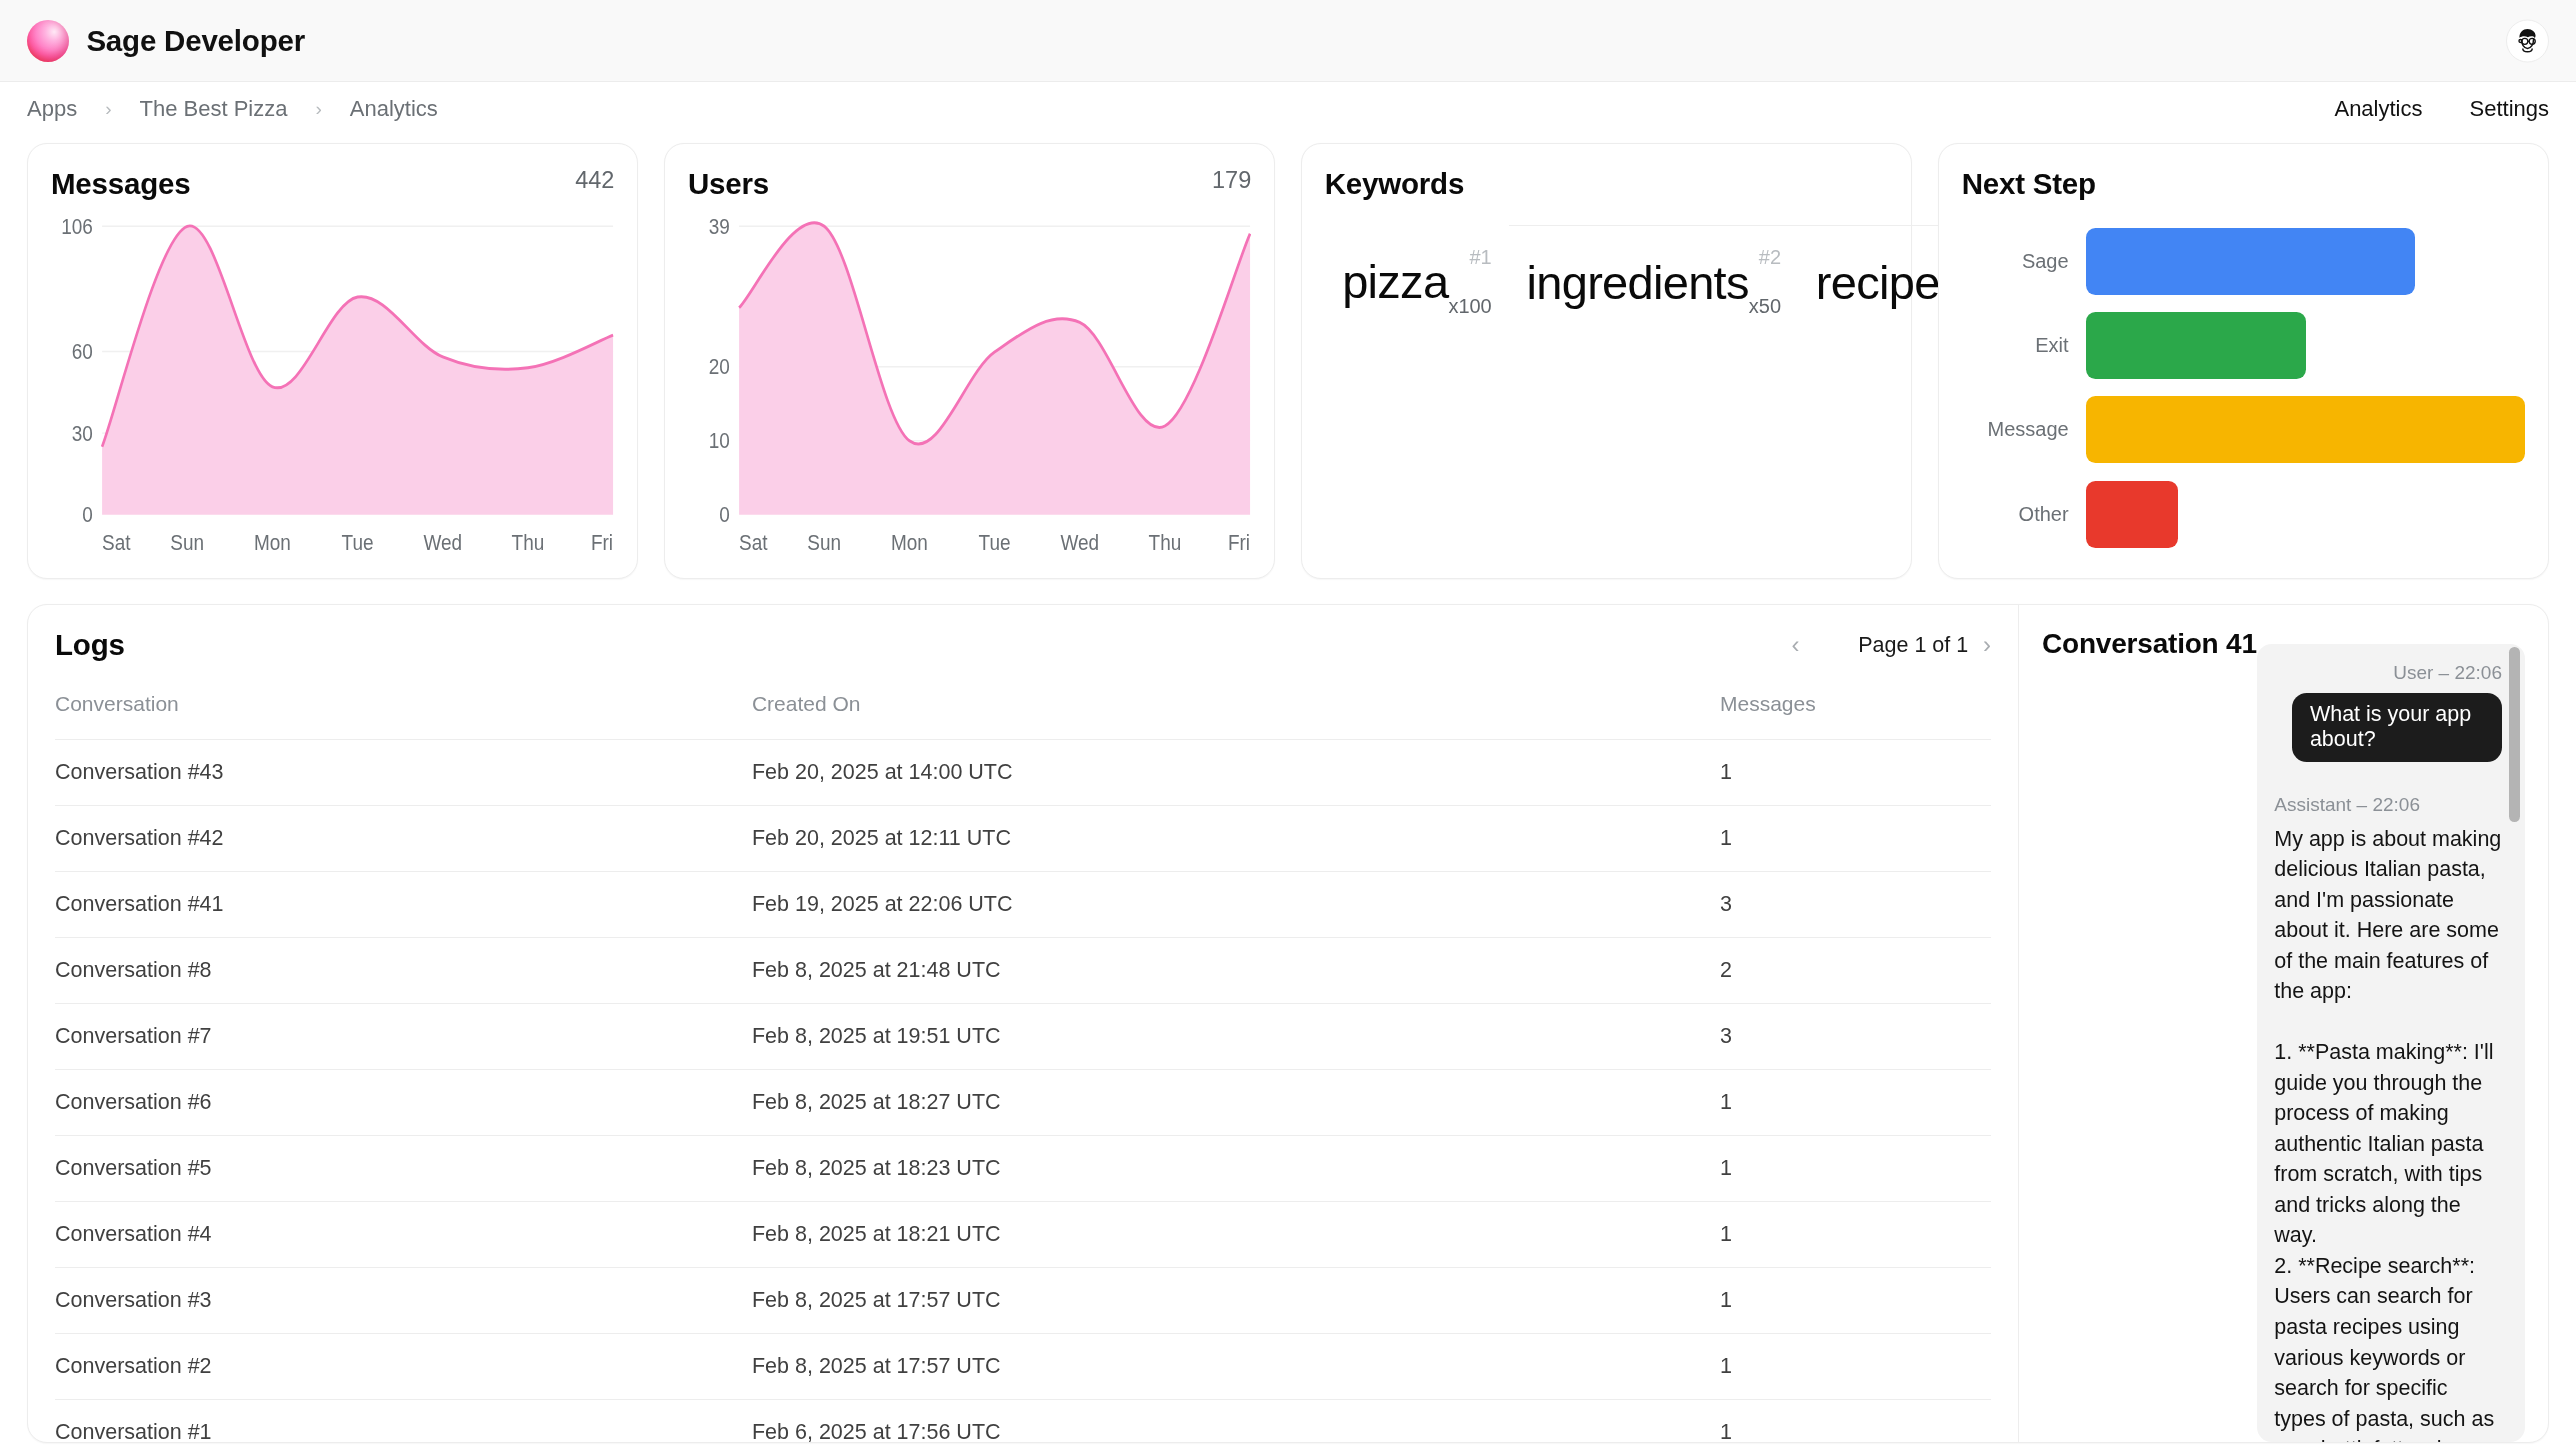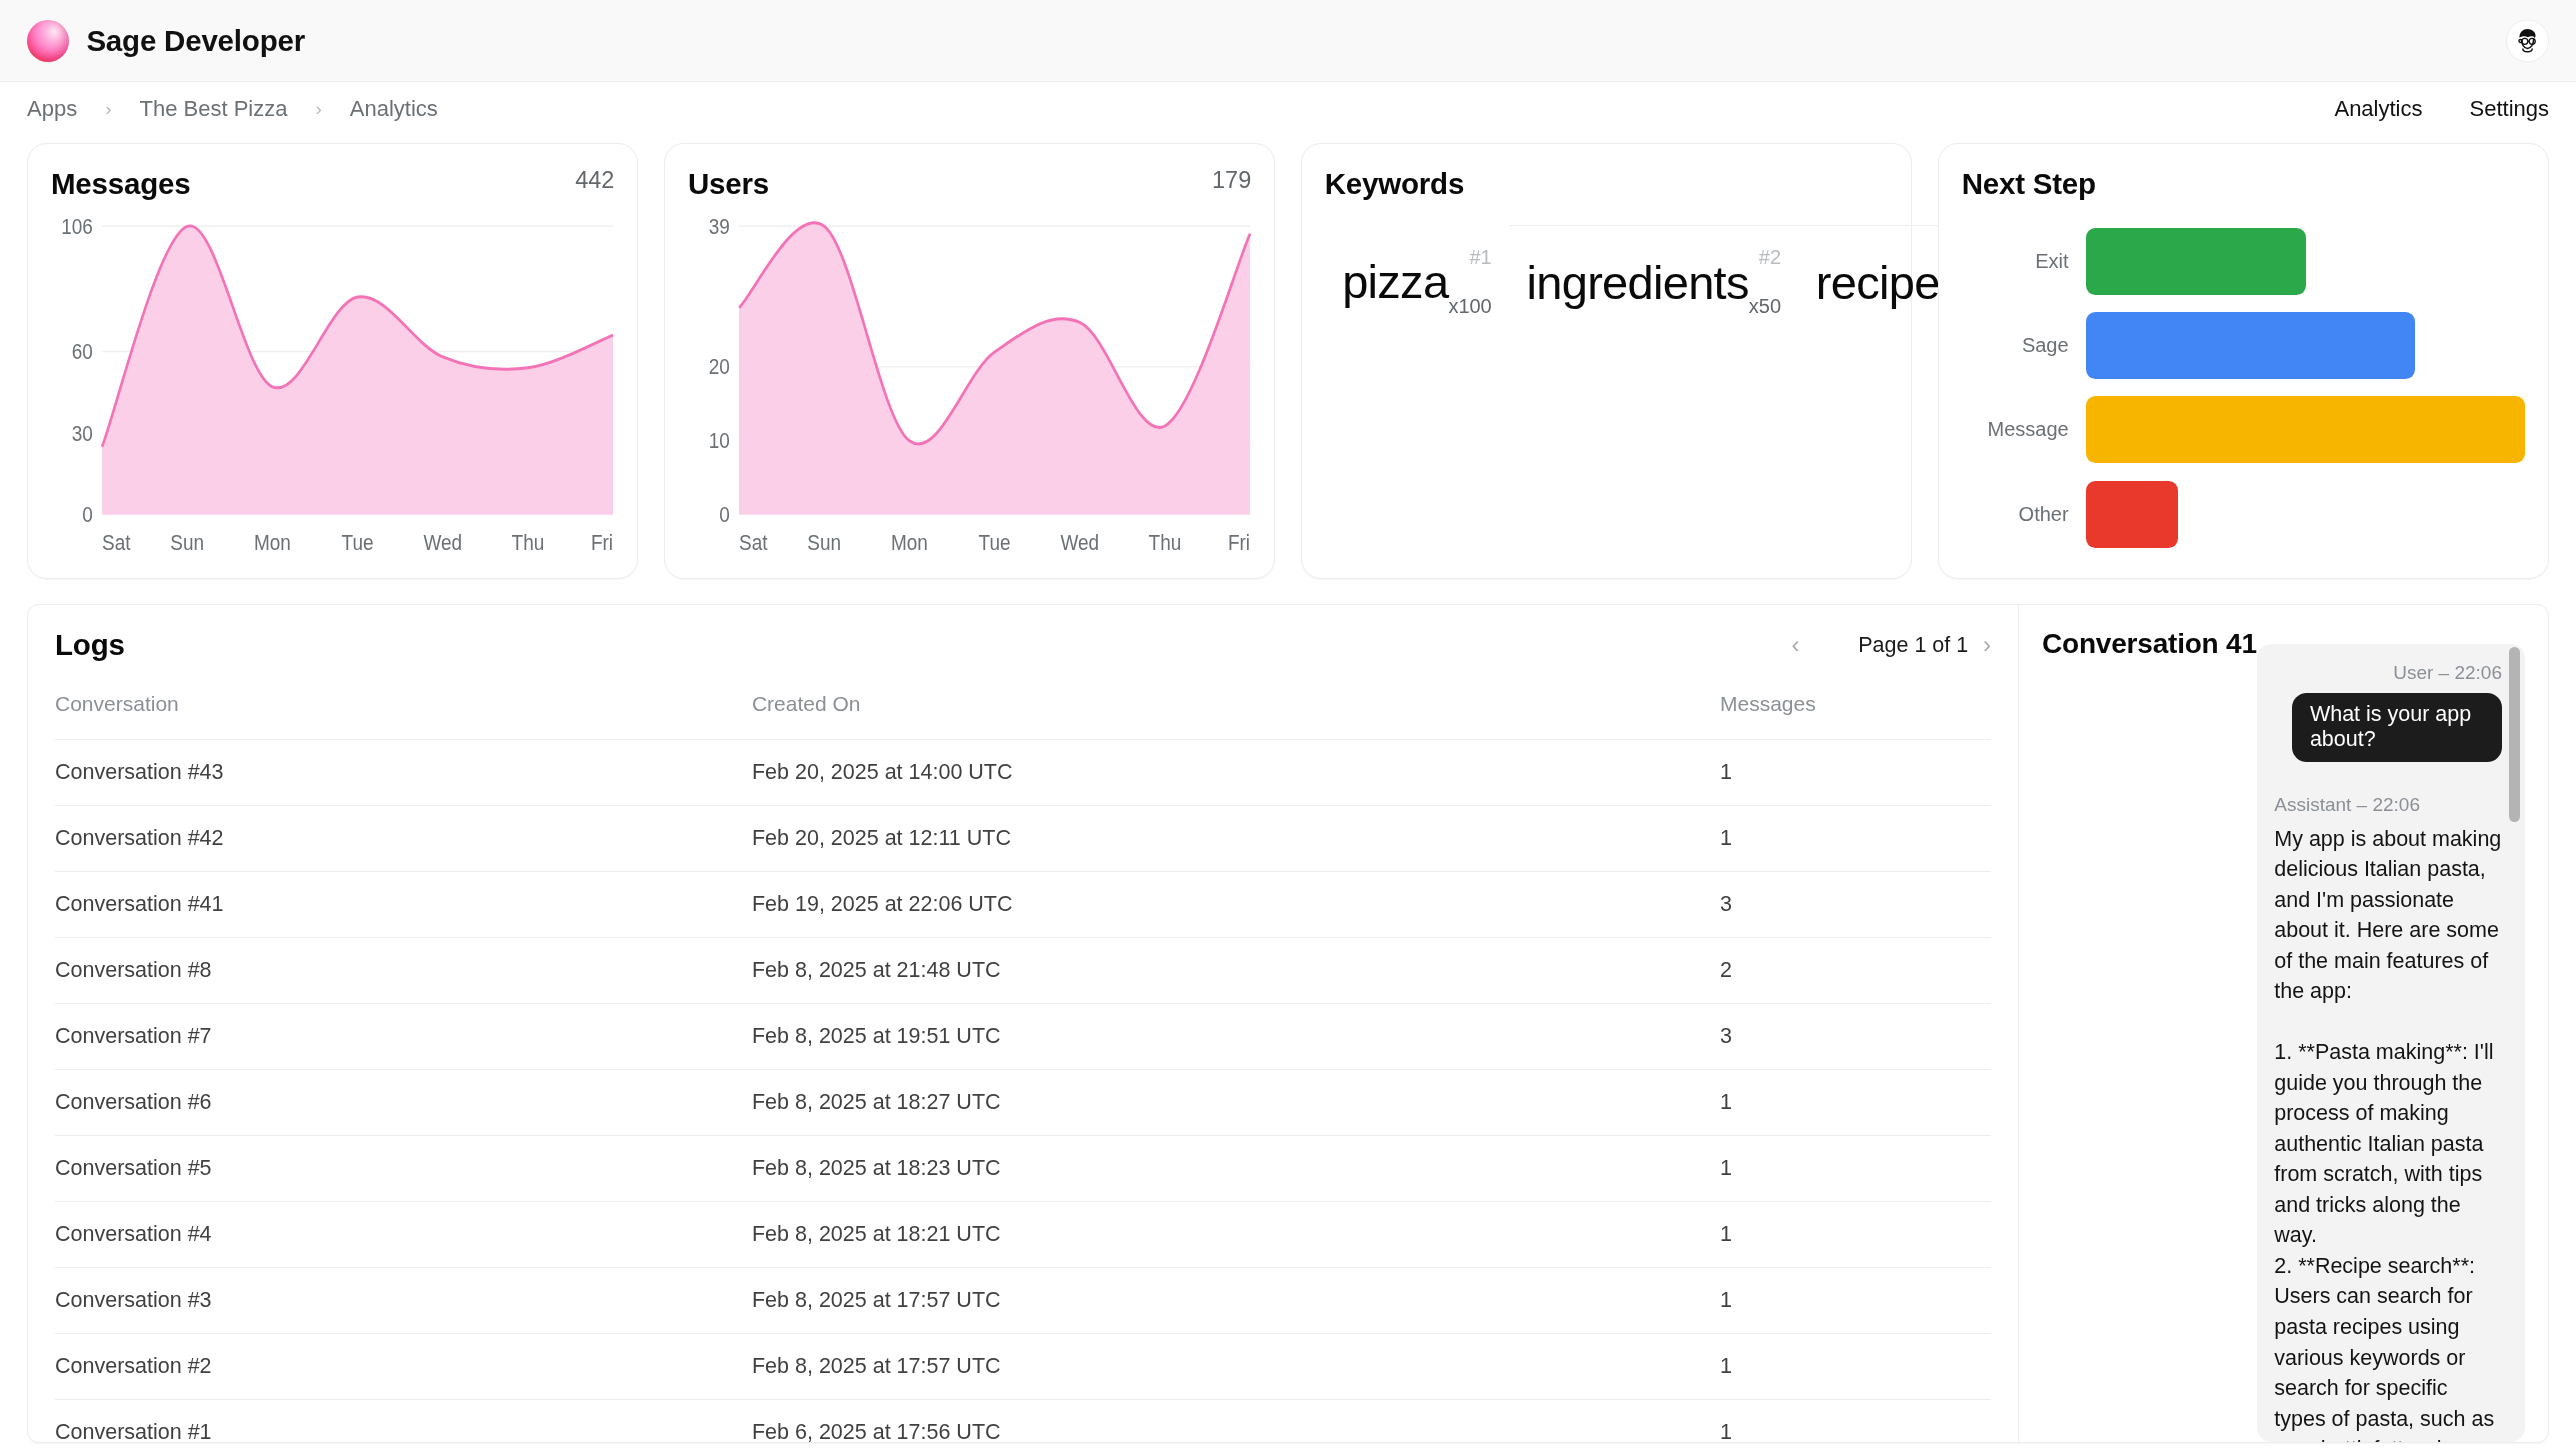--- a/index.html
+++ b/index.html
@@ -90,21 +90,21 @@
   .ns-row { display: flex; align-items: center; gap: 17.4px; height: 67px; }
   .ns-label { width: 107px; text-align: right; font-size: 20px; color: #6b7075; flex: 0 0 107px; }
   .ns-track { flex: 1; height: 67px; position: relative; }
   .ns-bar { height: 67px; border-radius: 9.4px; }
 
   
   .bottom {
     margin: 25.5px 27px 0 27px;
     display: flex;
     border: 1.3px solid #ededed;
-    border-radius: 12px;
+    border-radius: 20px;
     background: #fff;
     box-shadow: 0 0.7px 1.3px rgba(0,0,0,.035);
     height: 839px;
     overflow: hidden;
   }
   .logs { flex: 1 1 0; min-width: 0; padding: 23px 27px 0 27px; display: flex; flex-direction: column; }
   .logs-head { display: flex; align-items: center; justify-content: space-between; }
   .logs-title { font-size: 29.5px; font-weight: 700; color: #0a0a0a; letter-spacing: -0.2px; }
   .pager { display: flex; align-items: center; gap: 14.8px; }
   .pager-arrow { font-size: 24px; color: #a9adb1; line-height: 1; user-select: none; }
@@ -284,29 +284,29 @@
       </div>
     </div>
   </div>
 
   <div class="card">
     <div class="card-head">
       <div class="card-title">Next Step</div>
     </div>
     <div class="ns-list" id="ns-list">
         <div class="ns-row">
+          <div class="ns-label">Sage</div>
+          <div class="ns-track">
+            <div class="ns-bar" style="width: 75%; background: rgb(66, 133, 244);"></div>
+          </div>
+        </div>
+        <div class="ns-row">
           <div class="ns-label">Exit</div>
           <div class="ns-track">
             <div class="ns-bar" style="width: 50%; background: rgb(43, 168, 74);"></div>
-          </div>
-        </div>
-        <div class="ns-row">
-          <div class="ns-label">Sage</div>
-          <div class="ns-track">
-            <div class="ns-bar" style="width: 75%; background: rgb(66, 133, 244);"></div>
           </div>
         </div>
         <div class="ns-row">
           <div class="ns-label">Message</div>
           <div class="ns-track">
             <div class="ns-bar" style="width: 100%; background: rgb(247, 181, 0);"></div>
           </div>
         </div>
         <div class="ns-row">
           <div class="ns-label">Other</div>

